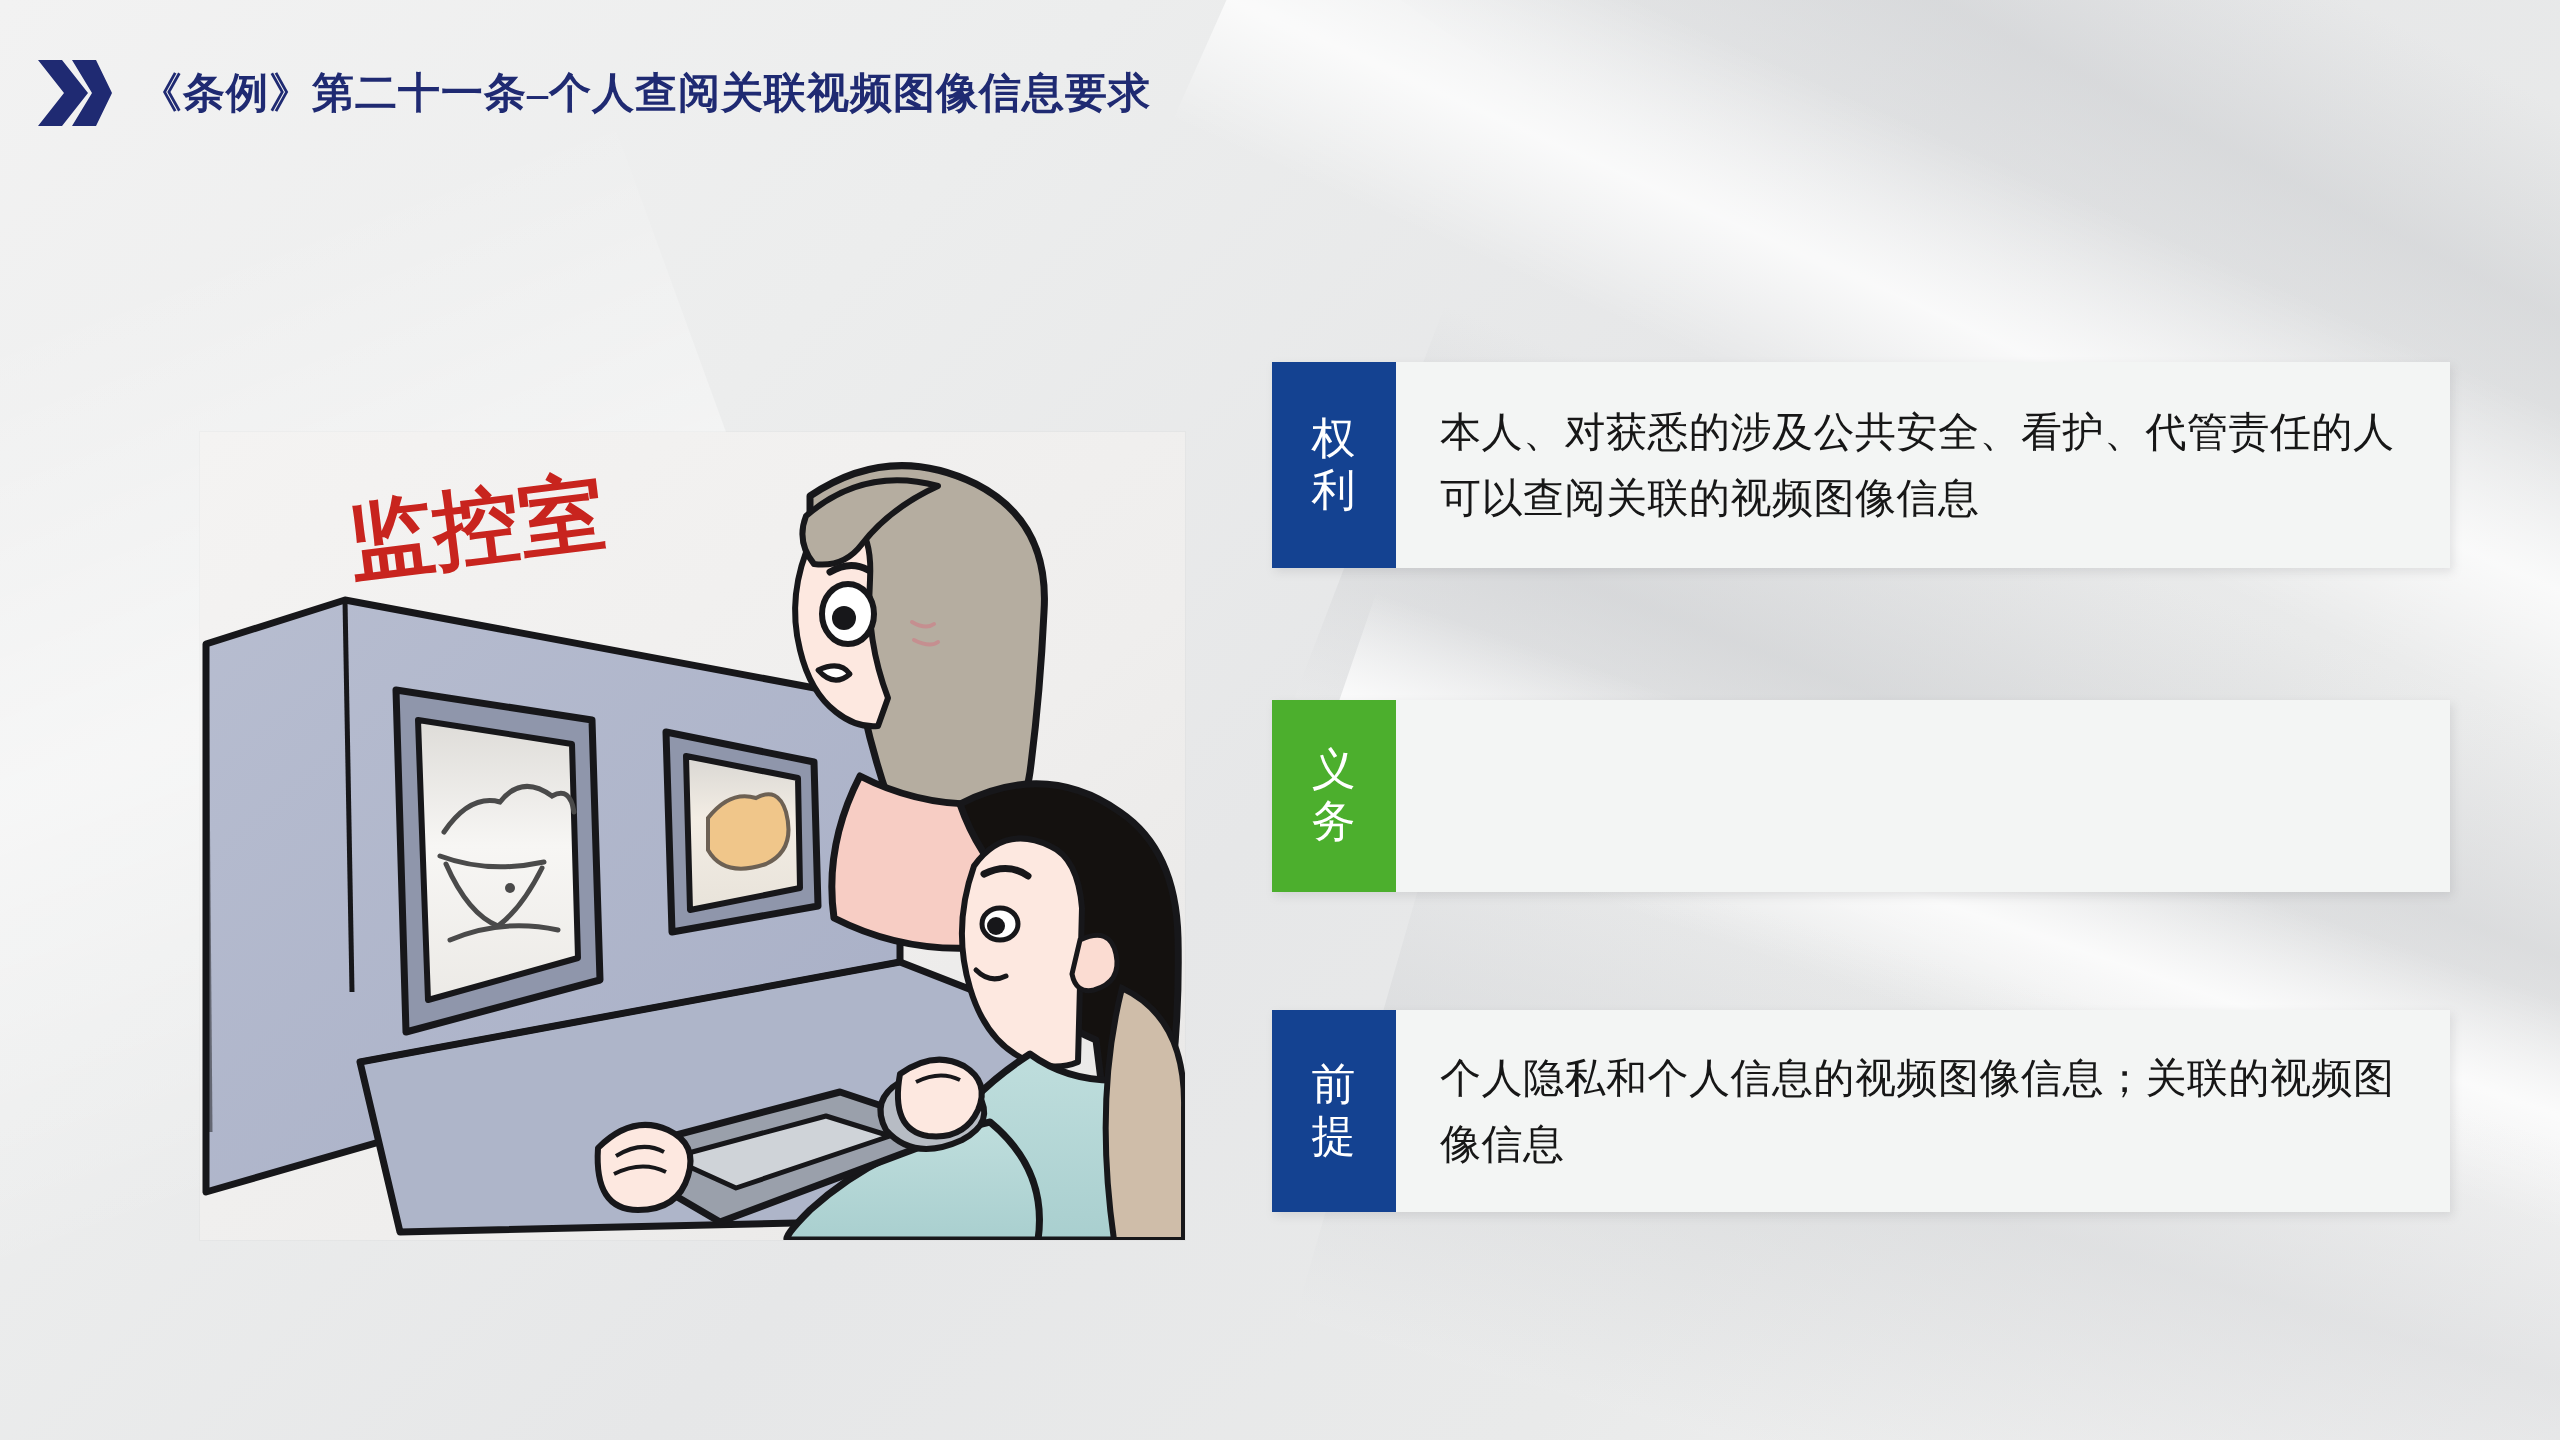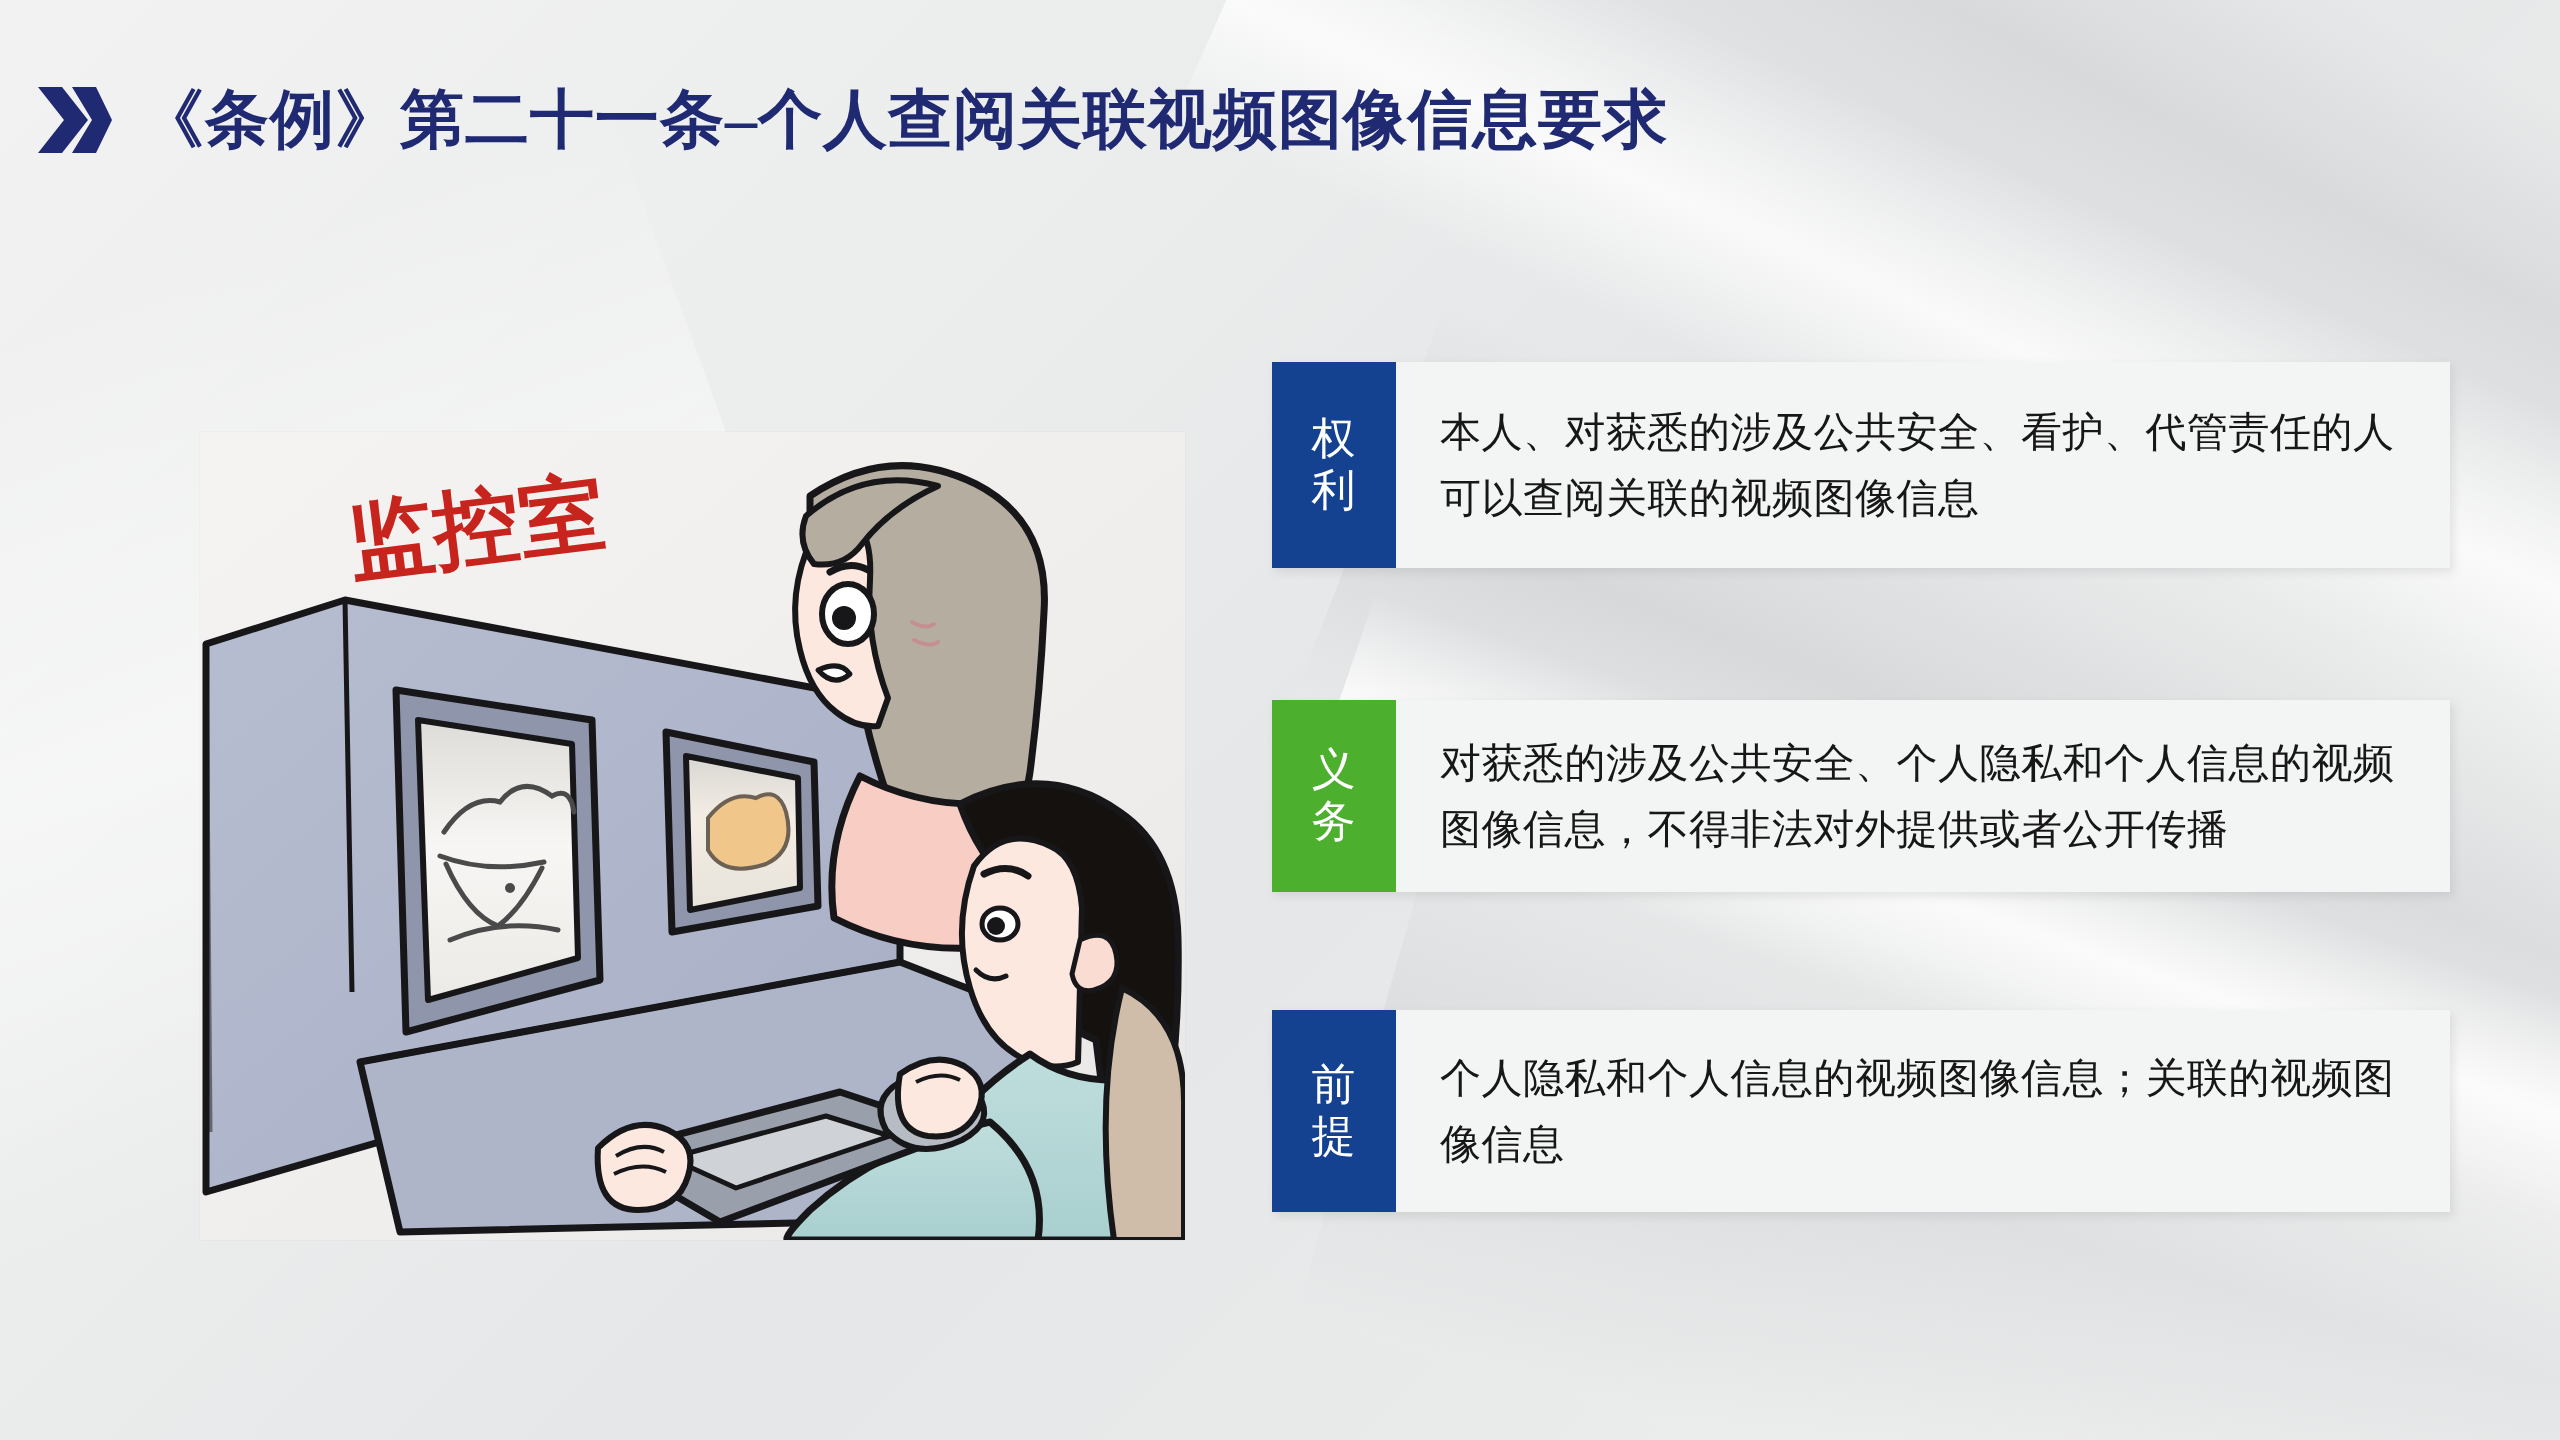--- a/index.html
+++ b/index.html
@@ -78,21 +78,21 @@
     align-items: center;
     gap: 26px;
   }
   .chevron-icon {
     display: block;
     width: 78px;
     height: 74px;
   }
   .title-text {
     font-family: "Liberation Serif", "DejaVu Serif", serif;
-    font-size: 64px;
+    font-size: 42px;
     font-weight: 700;
     color: #1f2a72;
     letter-spacing: 1px;
     white-space: nowrap;
     line-height: 1.1;
   }
 
   
   .illustration {
     position: absolute;
@@ -272,21 +272,20 @@
       <span>利</span>
     </div>
     <div class="box-body">本人、对获悉的涉及公共安全、看护、代管责任的人可以查阅关联的视频图像信息</div>
   </div>
 
   <div class="box" id="box2">
     <div class="box-tag" style="background:#4CAF2D;">
       <span>义</span>
       <span>务</span>
     </div>
-    <div class="box-body">对获悉的涉及公共安全、个人隐私和个人信息的视频图像信息，不得非法对外提供或者公开传播</div>
   </div>
 
   <div class="box" id="box3">
     <div class="box-tag" style="background:#144291;">
       <span>前</span>
       <span>提</span>
     </div>
     <div class="box-body">个人隐私和个人信息的视频图像信息；关联的视频图像信息</div>
   </div>
 

